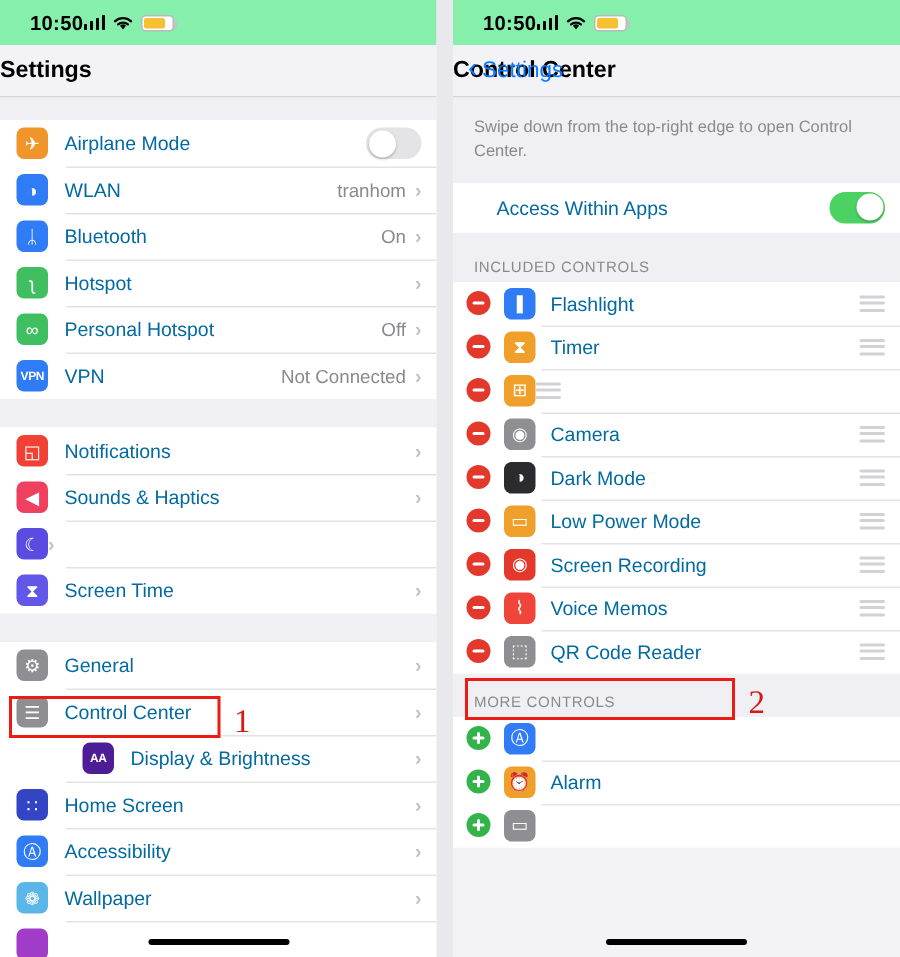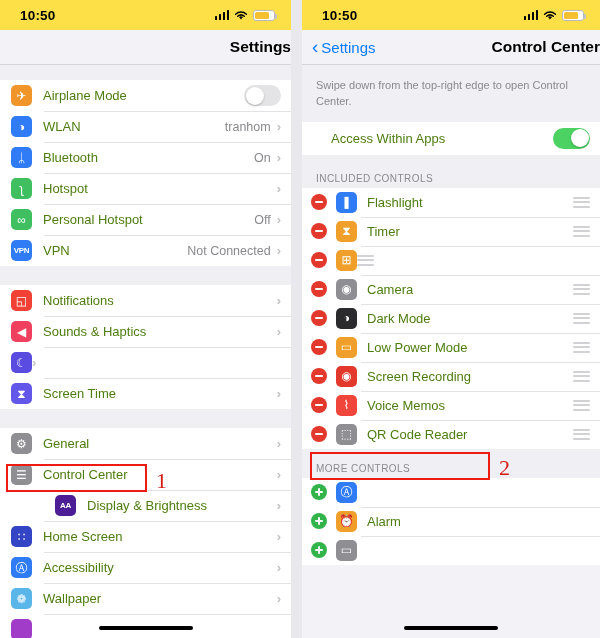--- a/index.html
+++ b/index.html
@@ -16,22 +16,22 @@
 
   .phone {
     position: absolute; top: 0; height: 638px;
     background: #f2f2f7; overflow: hidden;
   }
   .phone-left  { left: 0;   width: 291px; }
   .phone-right { left: 302px; width: 298px; }
 
   
   .statusbar {
-    height: 30px; background: #fde047;
-    display: flex; align-items: center; justify-content: space-between;
+    height: 30px; background: #86efac;
+    display: flex; align-items: center; 
     padding: 0 16px 0 20px; box-sizing: border-box;
   }
   .status-time { font-size: 13.5px; font-weight: bold; color: #000; letter-spacing: .2px; }
   .status-right { display: flex; align-items: center; gap: 5px; }
   .sig { display: flex; align-items: flex-end; gap: 1.5px; height: 10px; }
   .sig i { display: block; width: 2.5px; background: #000; border-radius: .5px; }
   .sig i:nth-child(1){ height: 4px; }
   .sig i:nth-child(2){ height: 6px; }
   .sig i:nth-child(3){ height: 8px; }
   .sig i:nth-child(4){ height: 10px; }
@@ -41,21 +41,21 @@
   }
   .batt::after {
     content:''; position:absolute; right:-3px; top:3px; width:2px; height:5px;
     background:#c3c3c7; border-radius:0 1px 1px 0;
   }
   .batt span { position:absolute; left:1px; top:1px; bottom:1px; width:72%; background:#f5c131; border-radius:1.5px; }
 
   
   .navbar {
     height: 34px; background: #f2f2f7; position: relative;
-    display: flex; align-items: center; justify-content: flex-end;
+    display: flex; align-items: center; justify-content: flex-start;
   }
   .nav-title { font-size: 15.5px; font-weight: bold; color: #000; }
   .nav-back {
     position: absolute; left: 10px; top: 50%; transform: translateY(-50%);
     display: flex; align-items: center; gap: 3px;
     color: #0a7cff; font-size: 15px;
   }
   .nav-back .chev { font-size: 19px; line-height: 1; font-weight: 500; margin-top: -2px; }
 
   .sep-top { height: 1px; background: #d6d6da; }
@@ -70,21 +70,21 @@
   }
   .row + .row::before {
     content:''; position: absolute; left: 44px; right: 0; top: 0; height: 1px;
     background: #e3e3e6;
   }
   .ic {
     width: 21px; height: 21px; border-radius: 5px; flex: 0 0 21px;
     display: flex; align-items: center; justify-content: center;
     color: #fff; font-size: 11px; overflow: hidden;
   }
-  .label { flex: 1; font-size: 13px; color: #4d7c0f; margin-left: 11px; white-space: nowrap; }
+  .label { flex: 1; font-size: 13px; color: #0369a1; margin-left: 11px; white-space: nowrap; }
   .value { font-size: 12.5px; color: #8a8a8e; margin-right: 6px; white-space: nowrap; }
   .chev-r { color: #c2c2c6; font-size: 13px; font-weight: 600; line-height: 1; }
 
   
   .toggle {
     width: 37px; height: 21px; border-radius: 11px; position: relative;
     background: #e4e4e6; flex: 0 0 37px;
   }
   .toggle.on { background: #4cd263; }
   .toggle .knob {

